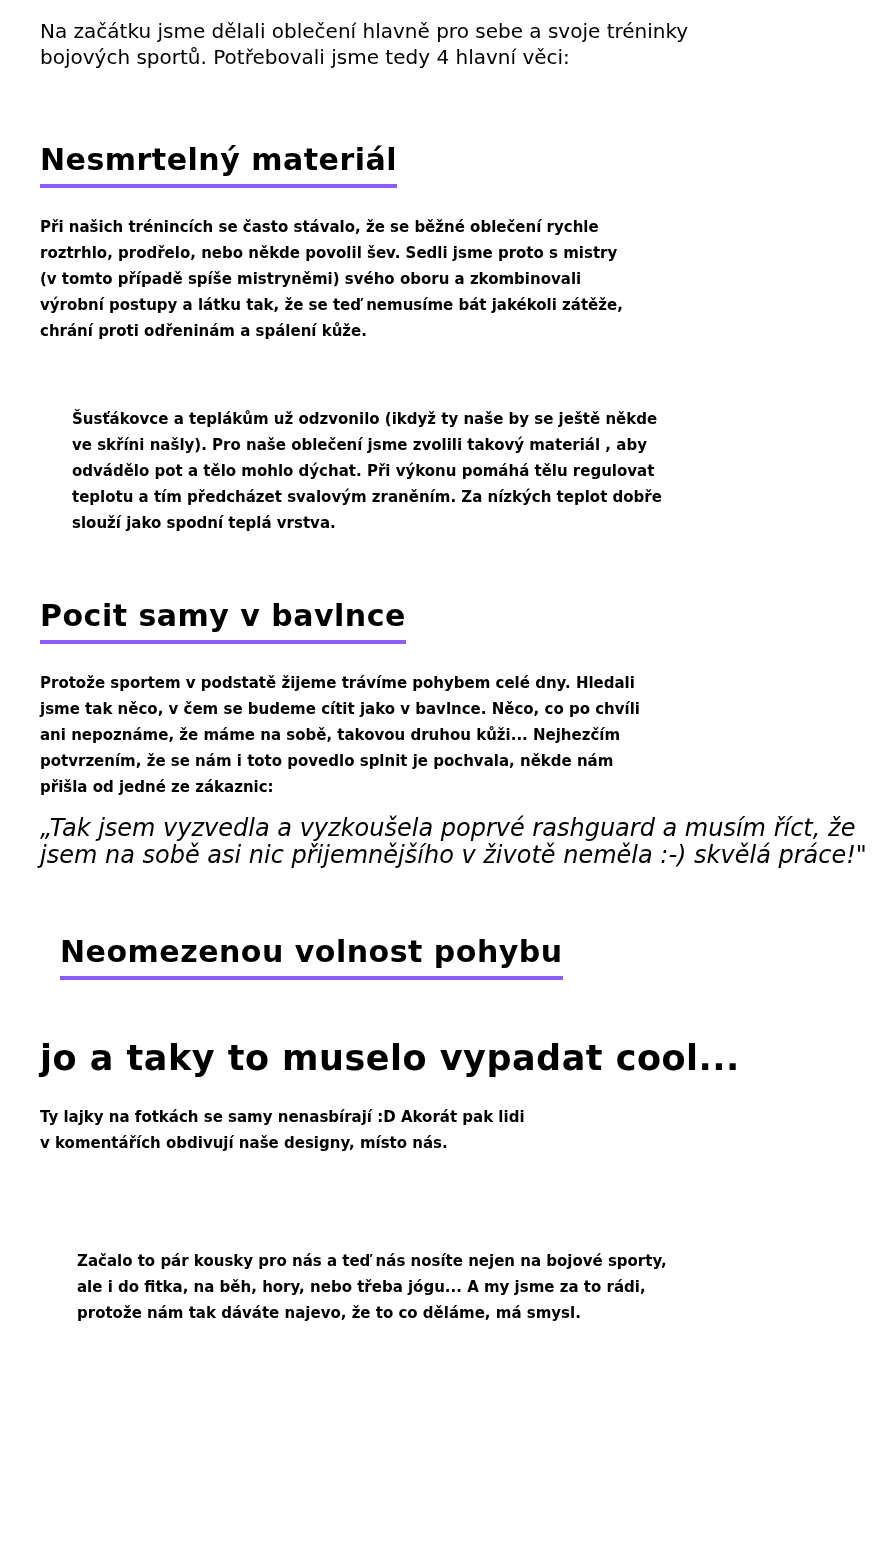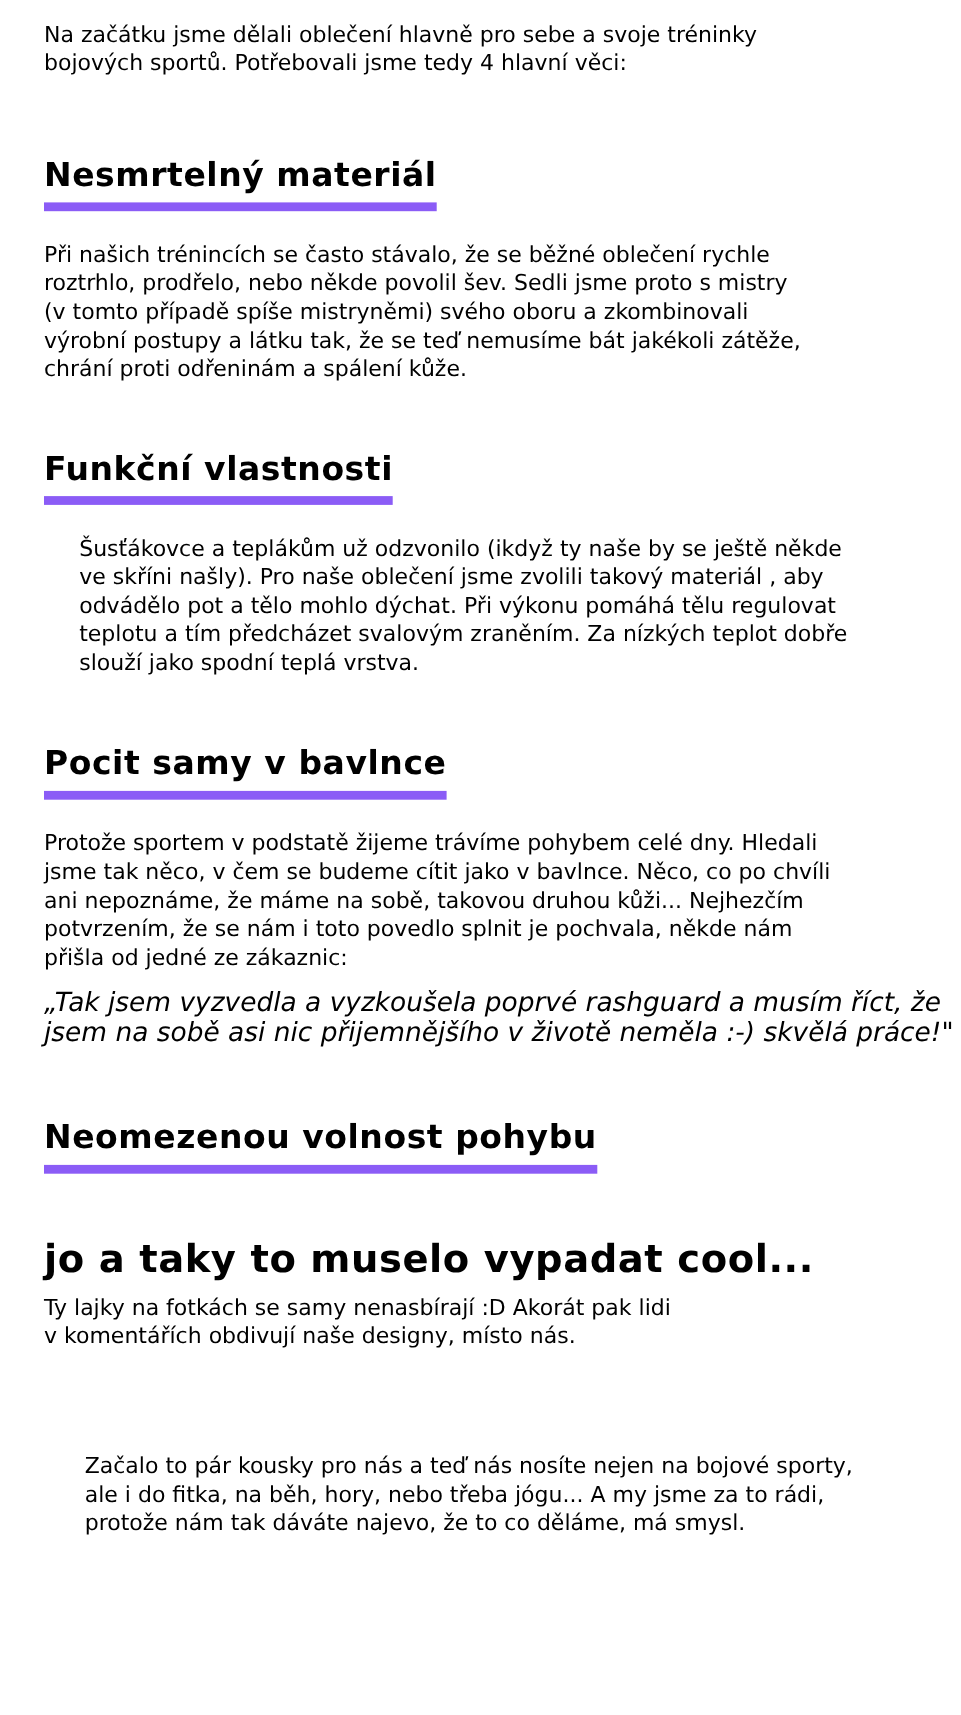--- a/index.html
+++ b/index.html
@@ -27,73 +27,73 @@
   section { display: block; }
   .heading {
     display: inline-block;
     margin: 0;
     font-size: 30px;
     line-height: 34px;
     font-weight: bold;
     letter-spacing: 0.5px;
   }
   .heading.underlined {
-    border-bottom: 8px solid #8b5cf6;
+    border-bottom: 4px solid #8b5cf6;
     padding-bottom: 7px;
   }
   .heading.small {
     font-size: 35px;
     line-height: 32px;
     letter-spacing: 0.5px;
   }
   .para {
     margin: 0;
-    font-size: 20px;
+    font-size: 15px;
     line-height: 26px;
     white-space: pre;
+    font-weight: bold;
   }
   .quote {
     margin: 0;
     font-size: 24px;
     line-height: 27px;
     font-style: italic;
     white-space: pre;
   }
   .s1 { margin-top: 73px; }
   .s1 .para { margin-top: 26px; }
   .s2 { margin-top: 62px; }
   .s2 .para { margin-top: 26px; margin-left: 32px; }
   .s3 { margin-top: 63px; }
   .s3 .para { margin-top: 26px; }
   .s3 .quote { margin-top: 15px; }
-  .s4 { margin-top: 66px; }
+  .s4 { margin-top: 66px; margin-left: 20px; }
   .s4 .para { margin-top: 26px; }
   .s5 { margin-top: 62px; }
-  .s5 .para { margin-top: 14px; }
+  .s5 .para { margin-top: 30px; }
   .closing { margin-top: 92px; margin-left: 37px; }
 </style>
 </head>
 <body>
 
 <div class="page">
 
   <p class="intro">Na začátku jsme dělali oblečení hlavně pro sebe a svoje tréninky
 bojových sportů. Potřebovali jsme tedy 4 hlavní věci:</p>
 
   <section class="s1">
     <h2 class="heading underlined">Nesmrtelný materiál</h2>
     <p class="para">Při našich trénincích se často stávalo, že se běžné oblečení rychle
 roztrhlo, prodřelo, nebo někde povolil šev. Sedli jsme proto s mistry
 (v tomto případě spíše mistryněmi) svého oboru a zkombinovali
 výrobní postupy a látku tak, že se teď nemusíme bát jakékoli zátěže,
 chrání proti odřeninám a spálení kůže.</p>
   </section>
 
   <section class="s2">
-    <h2 class="heading underlined">Funkční vlastnosti</h2>
     <p class="para">Šusťákovce a teplákům už odzvonilo (ikdyž ty naše by se ještě někde
 ve skříni našly). Pro naše oblečení jsme zvolili takový materiál , aby
 odvádělo pot a tělo mohlo dýchat. Při výkonu pomáhá tělu regulovat
 teplotu a tím předcházet svalovým zraněním. Za nízkých teplot dobře
 slouží jako spodní teplá vrstva.</p>
   </section>
 
   <section class="s3">
     <h2 class="heading underlined">Pocit samy v bavlnce</h2>
     <p class="para">Protože sportem v podstatě žijeme trávíme pohybem celé dny. Hledali

